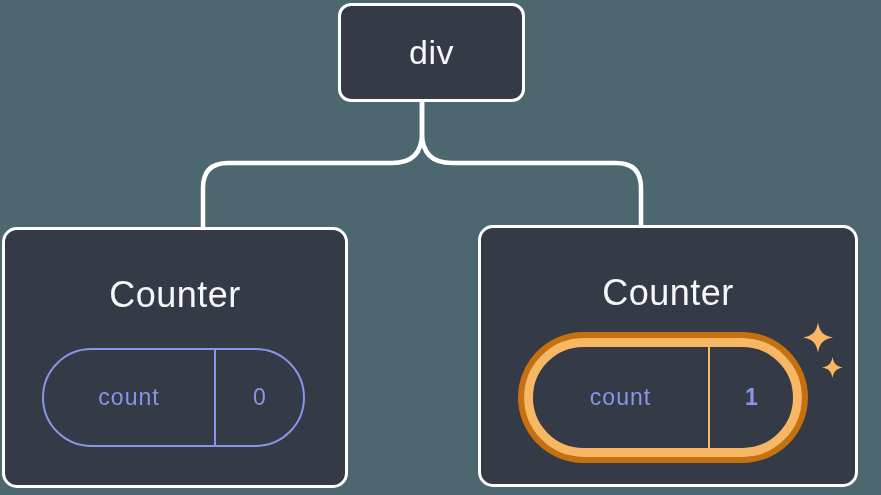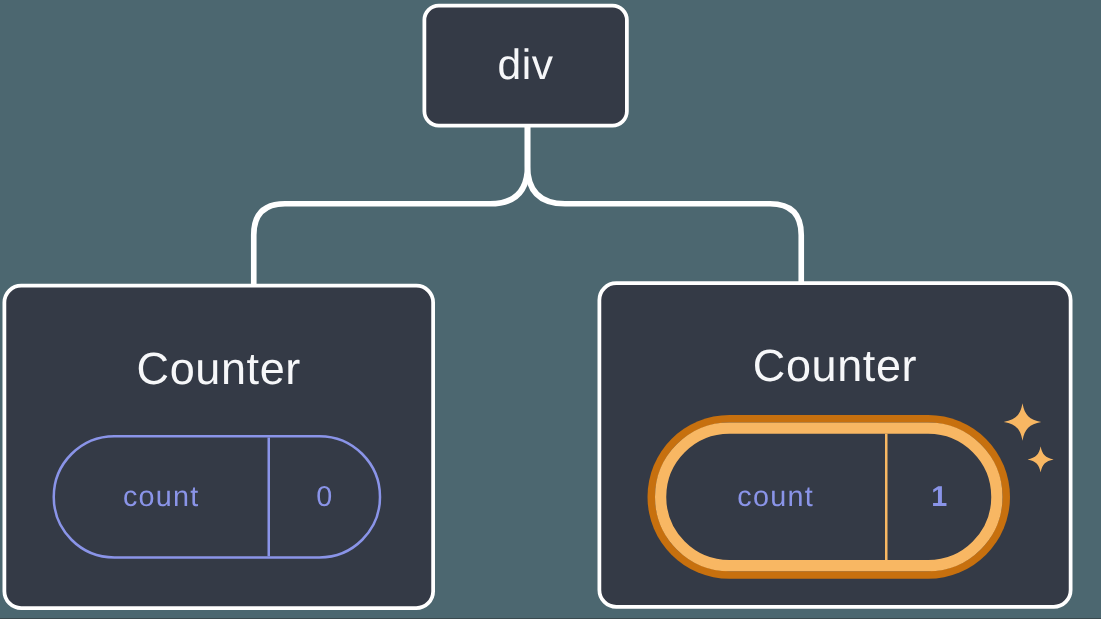--- a/index.html
+++ b/index.html
@@ -18,21 +18,21 @@
     position:relative;
     width:881px;height:495px;
     background:var(--bg);
     overflow:hidden;
     font-family:"Liberation Sans", sans-serif;
   }
   .connectors{position:absolute;left:0;top:0;width:881px;height:495px;pointer-events:none;}
   .connectors path{fill:none;stroke:var(--line);stroke-width:4.5;stroke-linecap:butt;}
 
   .node-root{
-    position:absolute;left:338px;top:3px;width:165px;height:99px;
+    position:absolute;left:338px;top:3px;width:187px;height:99px;
     background:var(--card-bg);
     border:3px solid var(--card-border);
     border-radius:13px;
     display:flex;align-items:center;justify-content:center;
     color:var(--title);font-size:34px;font-weight:500;letter-spacing:.5px;
   }
 
   .card{
     position:absolute;
     background:var(--card-bg);

